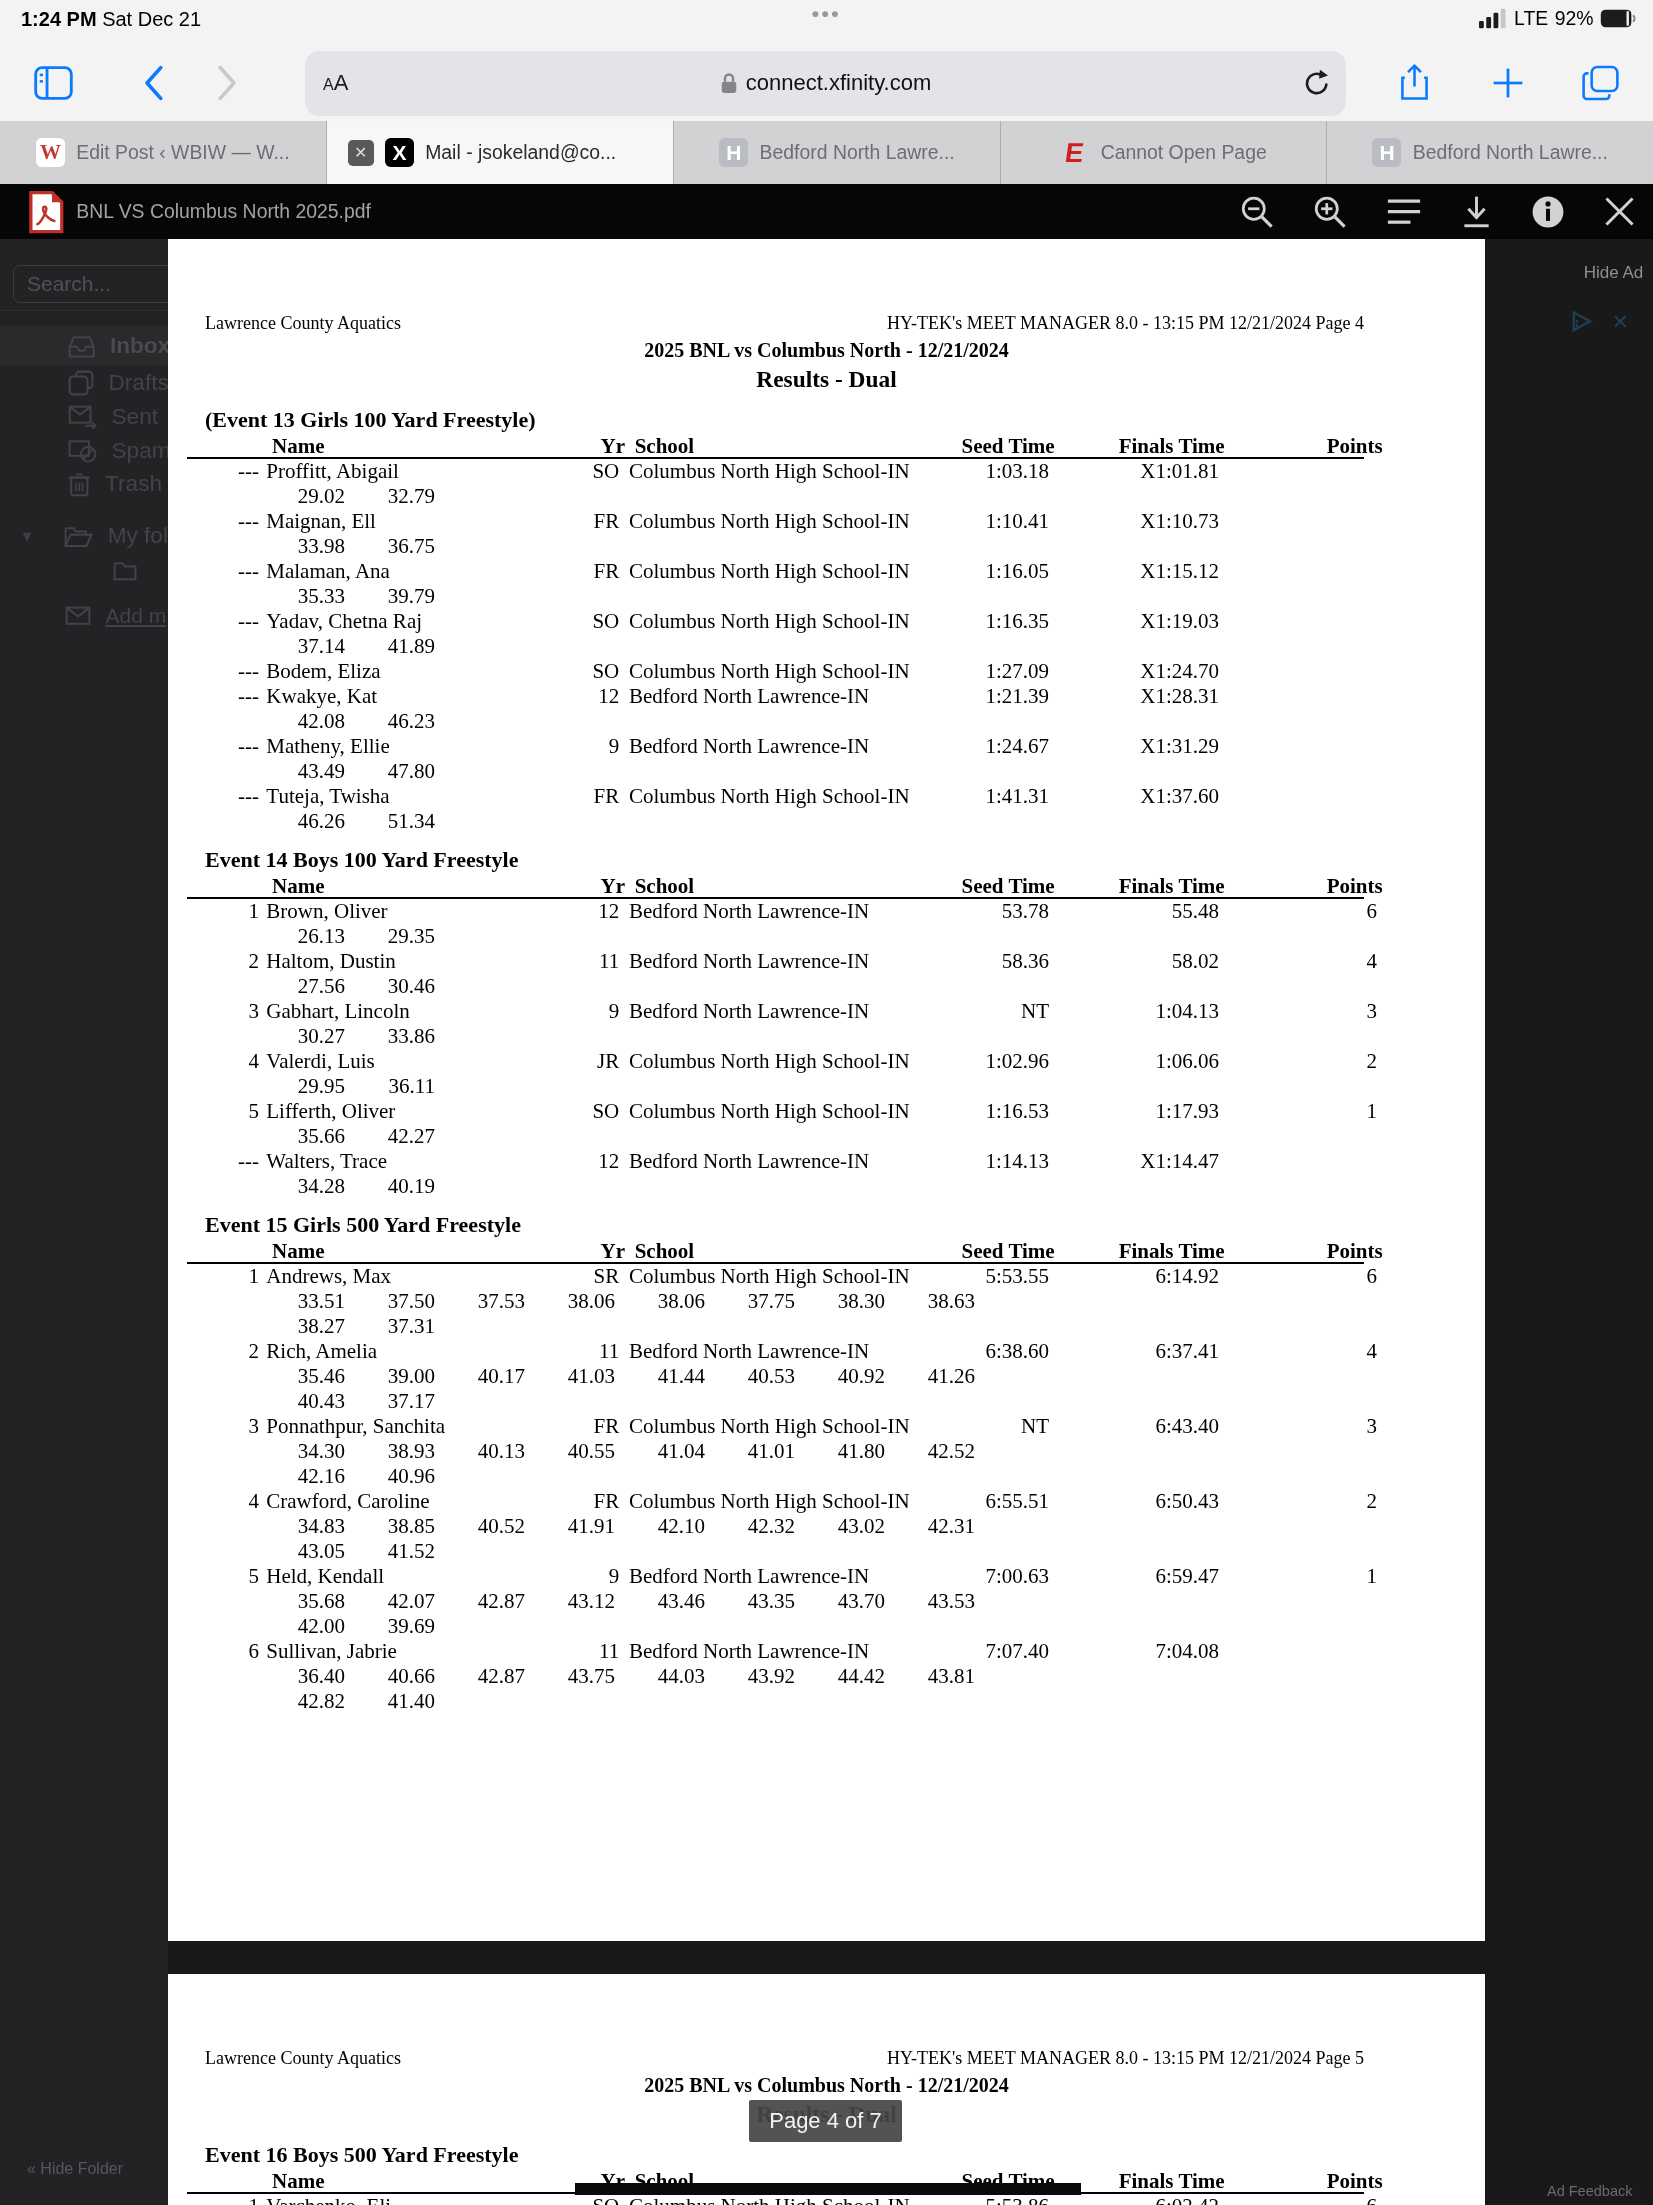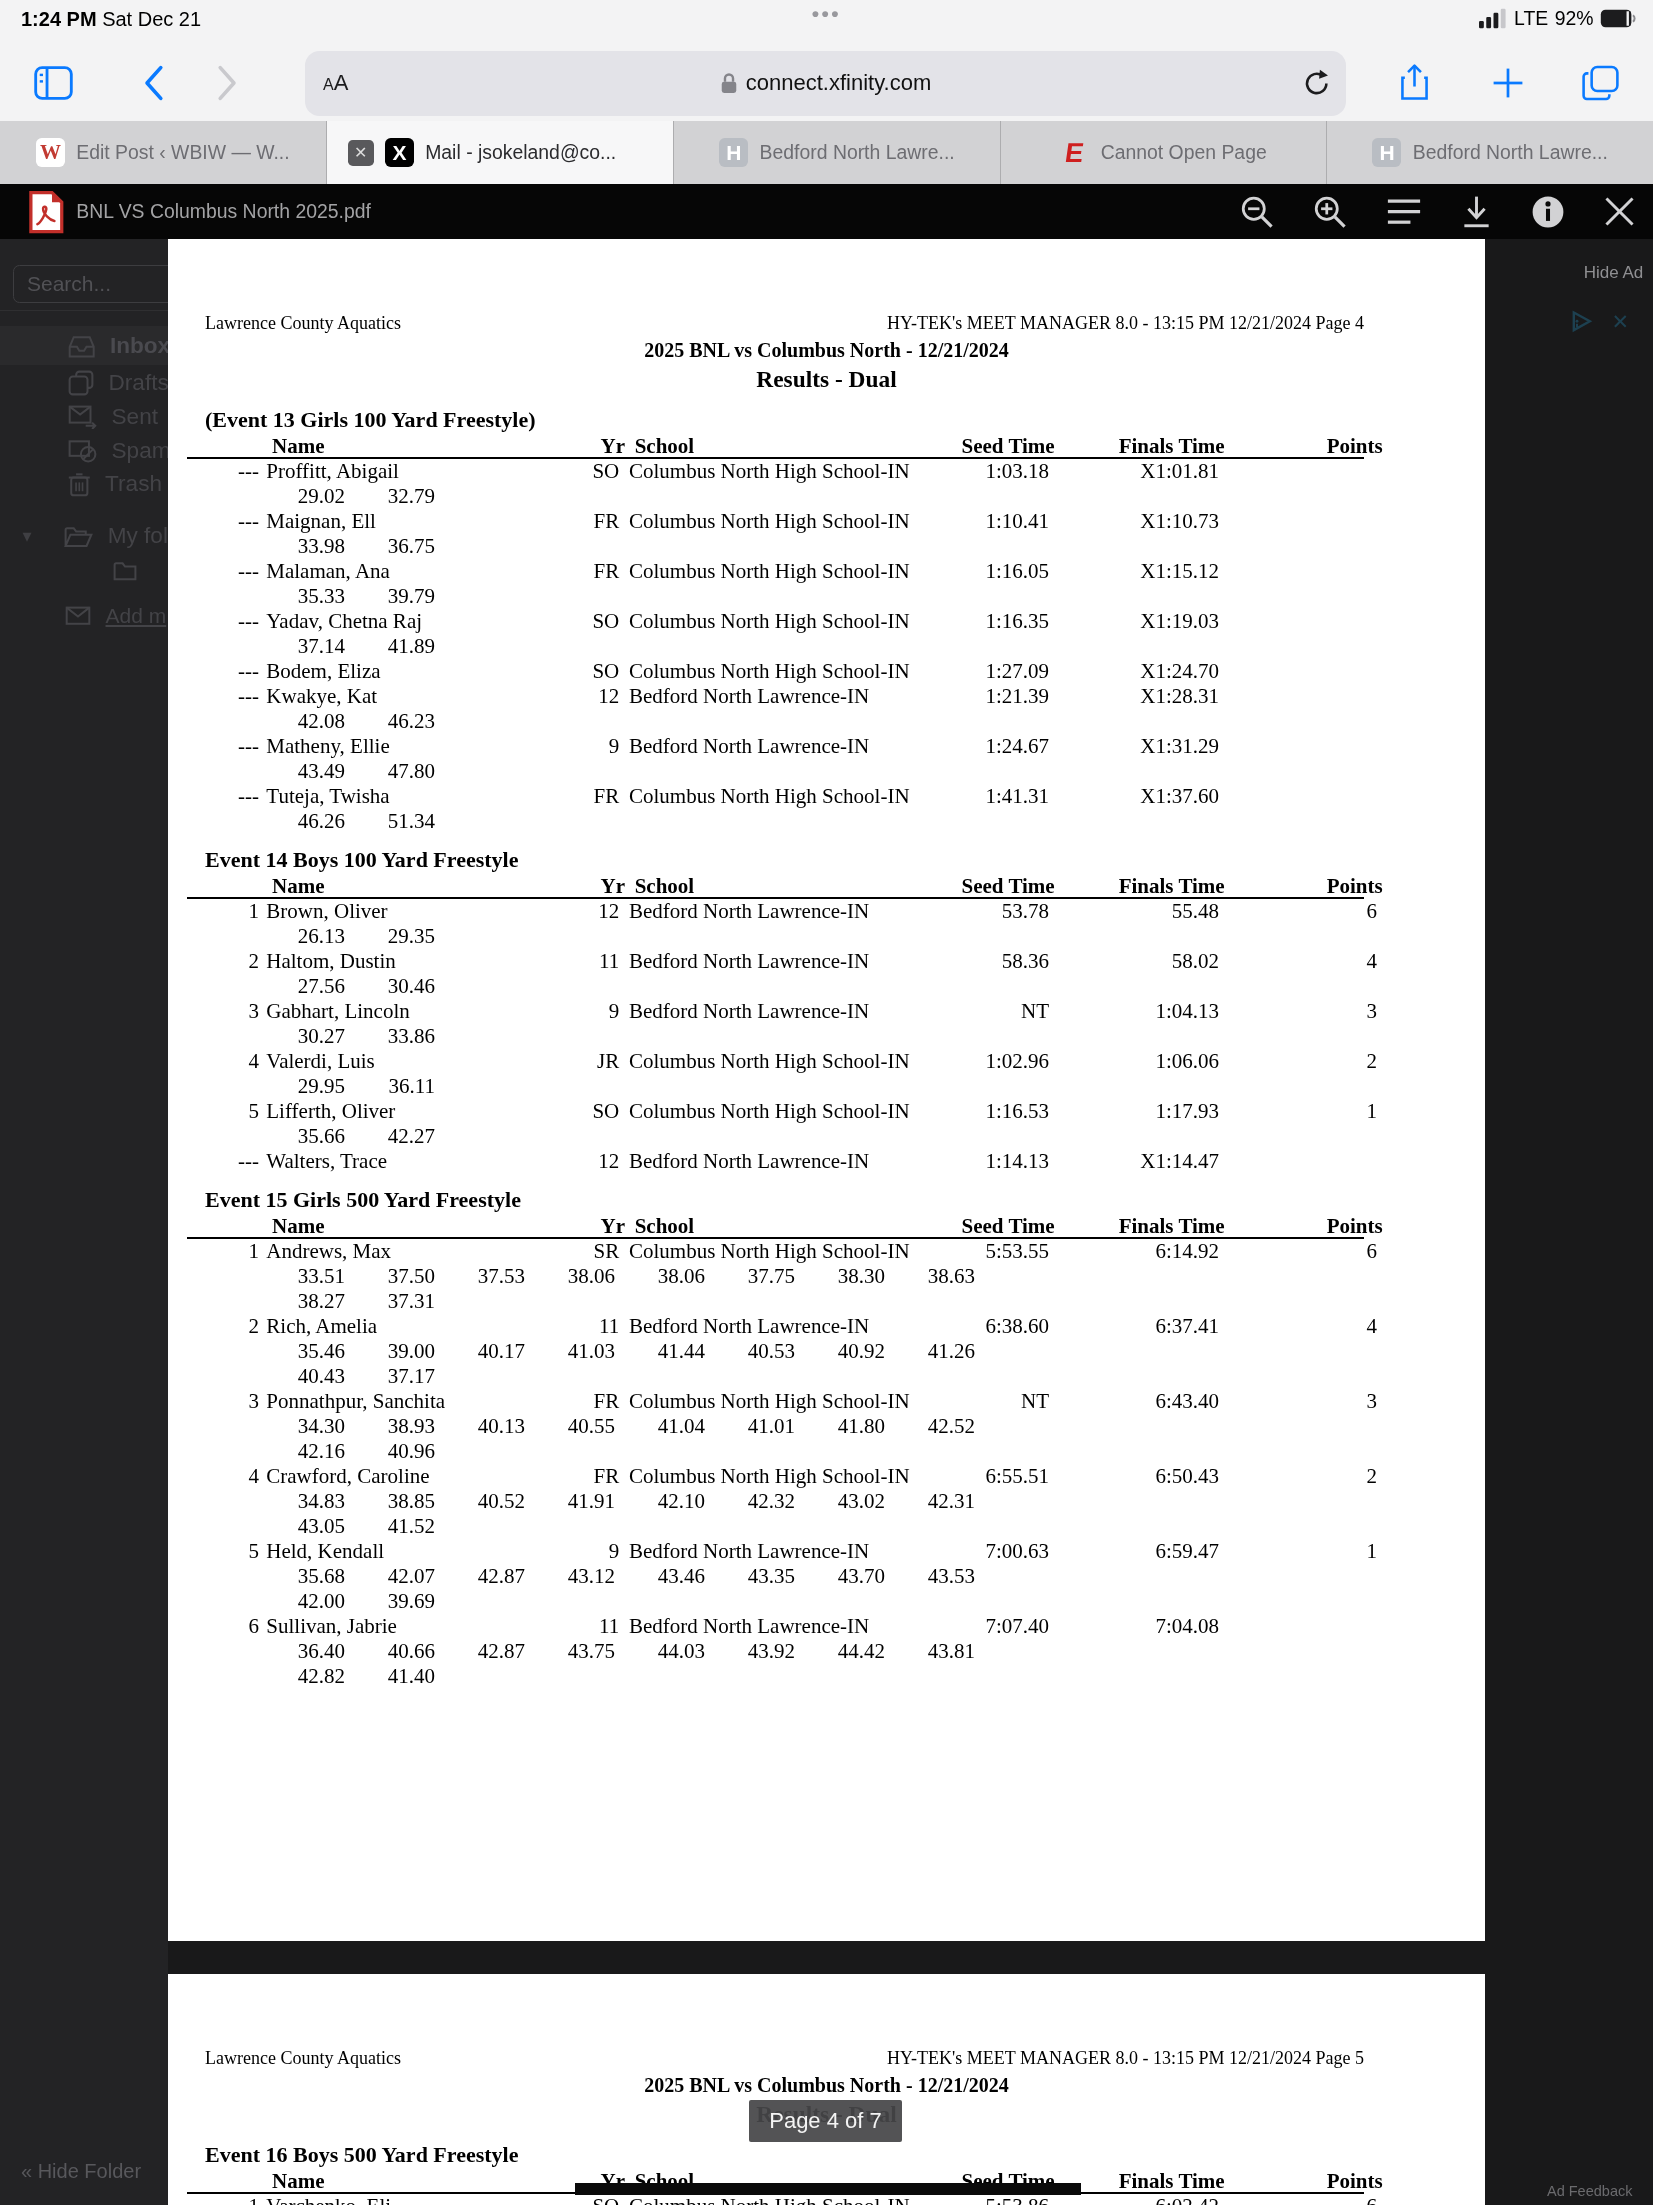--- a/index.html
+++ b/index.html
@@ -48,21 +48,21 @@
   .searchbox{position:absolute;left:13px;top:26px;width:194px;height:36px;border:1.6px solid #3d3d40;
              border-radius:6.5px;color:#515155;font-size:21px;display:flex;align-items:center;padding-left:13px;}
   .side-div{position:absolute;left:0;top:71px;width:168px;border-top:1.6px solid #2f2f31;}
   .sideitem{position:absolute;display:flex;align-items:center;gap:14.5px;color:#434347;font-size:22.6px;}
   .sideitem.sel{font-weight:700;color:#4a4a4f;}
   .selband{position:absolute;left:0;top:87px;width:168px;height:39px;background:#2a2a2c;}
   .side-tri{color:#3f3f43;font-size:18px;}
   .underlink{text-decoration:underline;}
   .hidead{position:absolute;top:24px;right:9.7px;color:#8f8f92;font-size:17px;}
   .adicons{position:absolute;top:71px;right:24px;display:flex;gap:18px;color:#1d4050;font-size:21px;}
-  .hidefolder{position:absolute;left:21px;top:1921px;color:#58585c;font-size:20px;}
+  .hidefolder{position:absolute;left:27px;top:1921px;color:#58585c;font-size:16px;}
   .adfeedback{position:absolute;left:1547px;top:1944px;color:#6b6b6e;font-size:14.5px;}
   
   .page{position:absolute;left:168px;width:1317px;background:#fff;color:#000;
         font-family:"Liberation Serif",serif;overflow:hidden;}
   .page1{top:0;height:1702px;}
   .page2{top:1735px;height:232px;}
   .pcontent{padding-top:74px;}
   .phead{display:flex;justify-content:space-between;margin:0 121px 0 37px;font-size:18px;line-height:21px;}
   .ptitle{text-align:center;font-weight:700;font-size:20px;line-height:32px;}
   .psub{text-align:center;font-weight:700;font-size:23.4px;line-height:27.4px;}
@@ -502,20 +502,21 @@
             <div class="splits"><span class="sp">35.66</span><span class="sp">42.27</span></div>
             <div class="prow">
               <span class="c0">---</span>
               <span class="c1">Walters, Trace</span>
               <span class="c2">12</span>
               <span class="c3">Bedford North Lawrence-IN</span>
               <span class="c4">1:14.13</span>
               <span class="c5">X1:14.47</span>
               <span class="c6"></span>
             </div>
+            <div class="splits"><span class="sp">34.28</span><span class="sp">40.19</span></div>
           </div>
           <div class="event">
             <div class="event-title">Event 15  Girls 500 Yard Freestyle</div>
             <div class="prow thead">
               <span class="c0"></span>
               <span class="c1 hname">Name</span>
               <span class="c2">Yr</span>
               <span class="c3">School</span>
               <span class="c4">Seed Time</span>
               <span class="c5">Finals Time</span>

